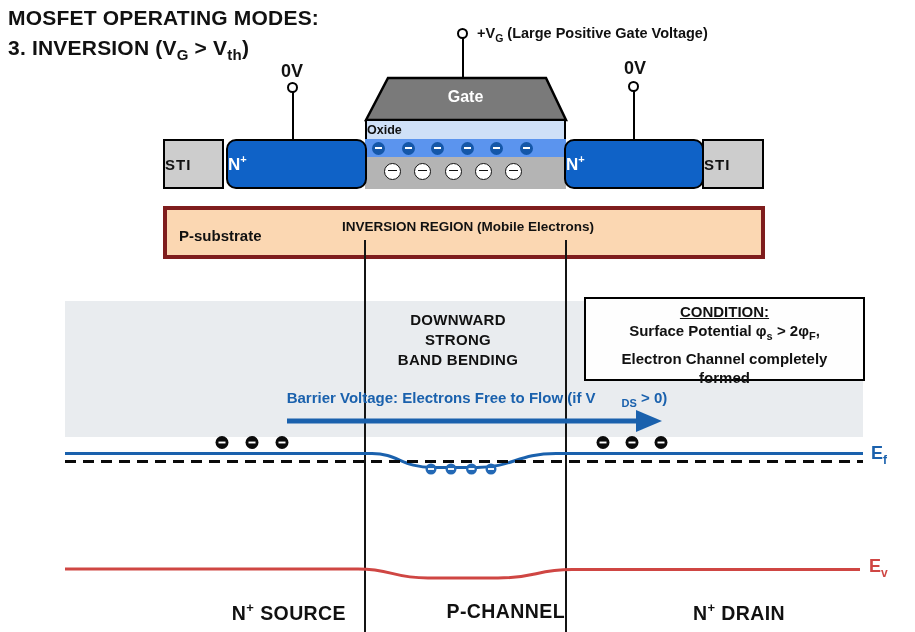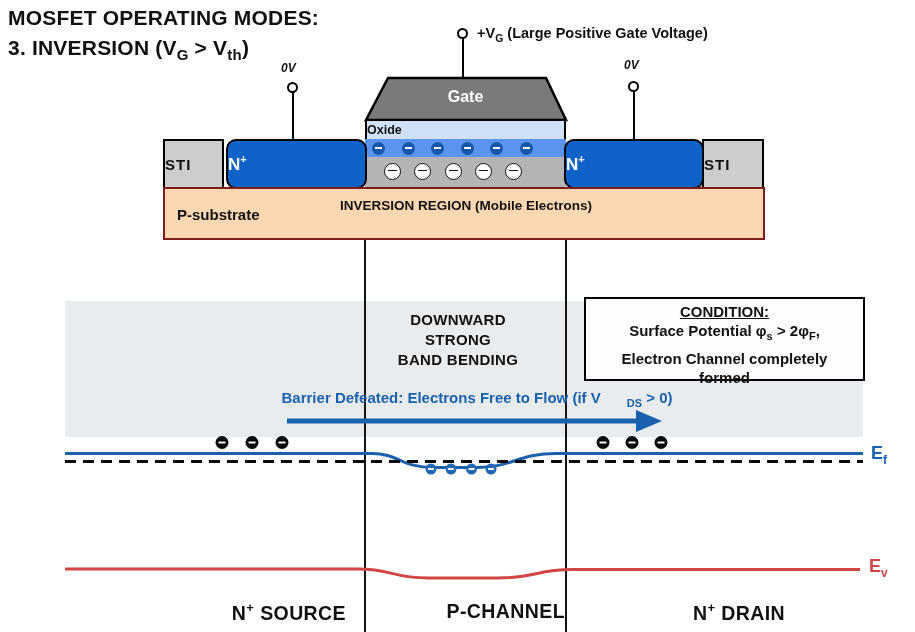--- a/index.html
+++ b/index.html
@@ -19,31 +19,31 @@
   *{box-sizing:border-box;margin:0;padding:0;}
   html,body{width:915px;height:632px;background:#ffffff;overflow:hidden;}
   body{font-family:"Liberation Sans",sans-serif;color:var(--ink);position:relative;}
   .abs{position:absolute;}
   
   .title-line{left:8px;font-size:21px;font-weight:700;letter-spacing:.2px;}
   .title-line sub{font-size:15px;}
   
   .term-line{width:2px;background:#000;}
   .term-circle{width:11px;height:11px;border:2px solid #000;border-radius:50%;background:#fff;}
-  .term-label{font-size:12px;font-weight:700;font-style:italic;}
+  .term-label{font-size:18px;font-weight:700;}
   .gate-term-label{font-size:14.5px;font-weight:700;}
   .gate-term-label sub{font-size:10.5px;}
   
   .box{border:2px solid #000;display:flex;align-items:center;font-weight:700;}
   .sti{background:var(--sti_gray);font-size:15px;letter-spacing:1px;}
   .nplus{background:var(--n_plus_blue);color:#fff;font-size:17px;border-radius:10px;}
   .nplus sup{font-size:11px;}
   .oxide{background:var(--oxide_blue);font-size:12.5px;}
   .gate-label{color:#fff;font-size:16px;font-weight:700;text-align:center;}
-  .substrate{background:var(--substrate_peach);border:2px solid #7f1d1d;}
+  .substrate{background:var(--substrate_peach);border:4px solid #7f1d1d;margin-top:19px;}
   .psub-label{font-size:15px;font-weight:700;}
   .inv-label{font-size:13.5px;font-weight:700;text-align:center;line-height:17px;}
   .strip-blue{background:var(--electron_strip_blue);}
   .strip-gray{background:var(--channel_gray);}
   .e-blue{width:13px;height:13px;border-radius:50%;background:var(--electron_dark_blue);position:absolute;}
   .e-blue::after{content:"";position:absolute;left:3px;right:3px;top:5.5px;height:2px;background:#fff;}
   .e-white{width:17px;height:17px;border-radius:50%;background:#fff;border:1.6px solid #111;position:absolute;}
   .e-white::after{content:"";position:absolute;left:3px;right:3px;top:6px;height:1.8px;background:#111;}
   
   .band-bg{background:var(--band_region_gray);}
@@ -142,21 +142,21 @@
   <div>STRONG</div>
   <div>BAND BENDING</div>
 </div>
 
 <div class="abs condition-box" style="left:584px;top:297px;width:281px;height:84px;">
   <div class="underl">CONDITION:</div>
   <div><span>Surface Potential φ</span><sub>s</sub><span> &gt; 2φ</span><sub>F</sub><span>,</span></div>
   <div style="margin-top:3px;padding:0 30px;">Electron Channel completely formed</div>
 </div>
 
-<div class="abs barrier-text" style="left:187px;top:389px;width:580px;"><span>Barrier Defeated: Electrons Free to Flow (if V</span><sub>DS</sub><span> &gt; 0)</span></div>
+<div class="abs barrier-text" style="left:187px;top:389px;width:580px;"><span>Barrier Voltage: Electrons Free to Flow (if V</span><sub>DS</sub><span> &gt; 0)</span></div>
 
 <svg class="overlay" width="915" height="632" viewBox="0 0 915 632">
 
   <line class="arrow-line" x1="287" y1="421" x2="638" y2="421"></line>
   <polygon class="arrow-head" points="636,410 662,421 636,432"></polygon>
 
   <path class="ec-path" d="M65,453.5 L372,453.5 C398,453.5 402,467.5 433,467.5 L477,467.5 C512,467.5 518,453.5 556,453.5 L863,453.5"></path>
 
   <line class="ef-dash" x1="65" y1="461.5" x2="863" y2="461.5"></line>
 

